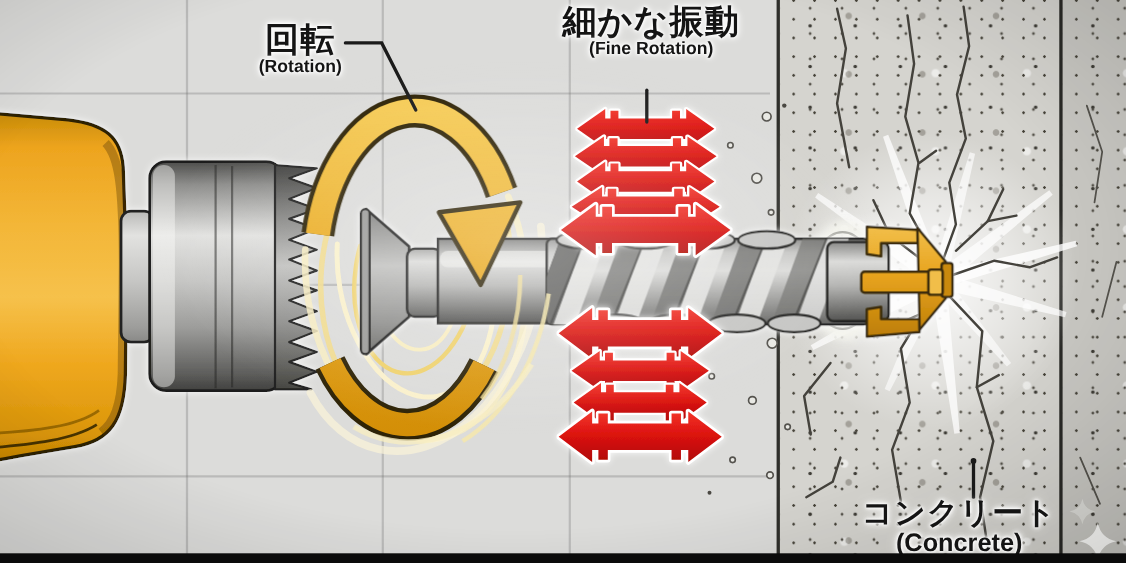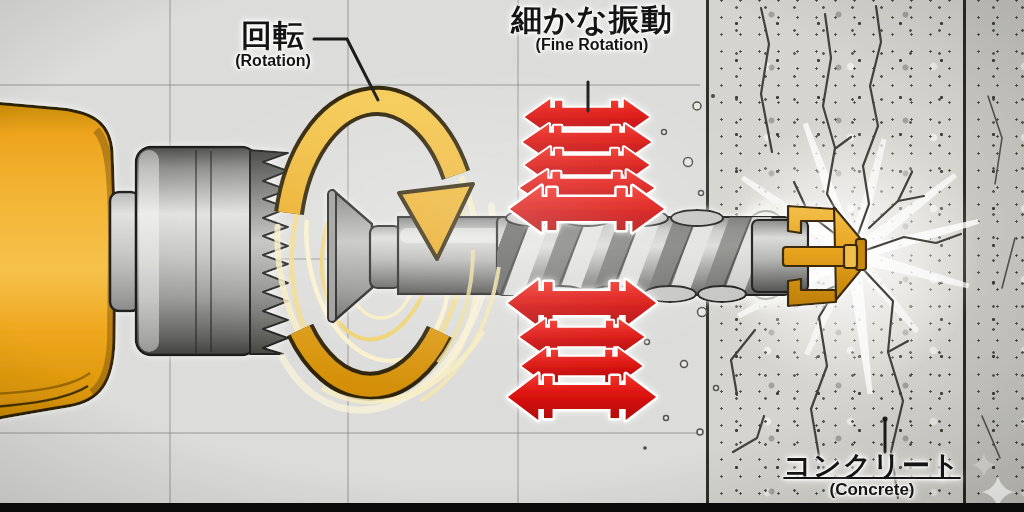--- a/index.html
+++ b/index.html
@@ -28,22 +28,22 @@
   .label{
     position:absolute;z-index:14;transform:translateX(-50%);
     text-align:center;font-weight:bold;color:#141414;line-height:1.08;white-space:nowrap;
     text-shadow:0 0 3px #fff,0 0 3px #fff,0 0 6px #fff,0 0 9px rgba(255,255,255,.9);
   }
   .label .ja{font-size:31px;letter-spacing:1px;}
   .label .en{font-size:16px;}
   .label-rotation{left:273px;top:19px;}
   .label-vibration{left:592px;top:3px;}
   .label-concrete{left:872px;top:451px;}
-  .label-concrete .ja{font-size:28px;text-decoration:underline;}
-  .label-concrete .en{font-size:17px;}
+  .label-concrete .ja{font-size:28px;}
+  .label-concrete .en{font-size:23px;}
   .vignette{
     position:absolute;inset:0;z-index:12;pointer-events:none;
     background:radial-gradient(ellipse at 46% 44%, rgba(255,255,255,.28) 0%, rgba(255,255,255,0) 42%, rgba(0,0,0,0) 63%, rgba(0,0,0,.16) 100%);
   }
   .letterbox{position:absolute;left:0;bottom:0;width:1024px;height:9px;background:#0b0b0b;z-index:20;}
 </style>
 </head>
 <body>
 
 <div class="canvas">

